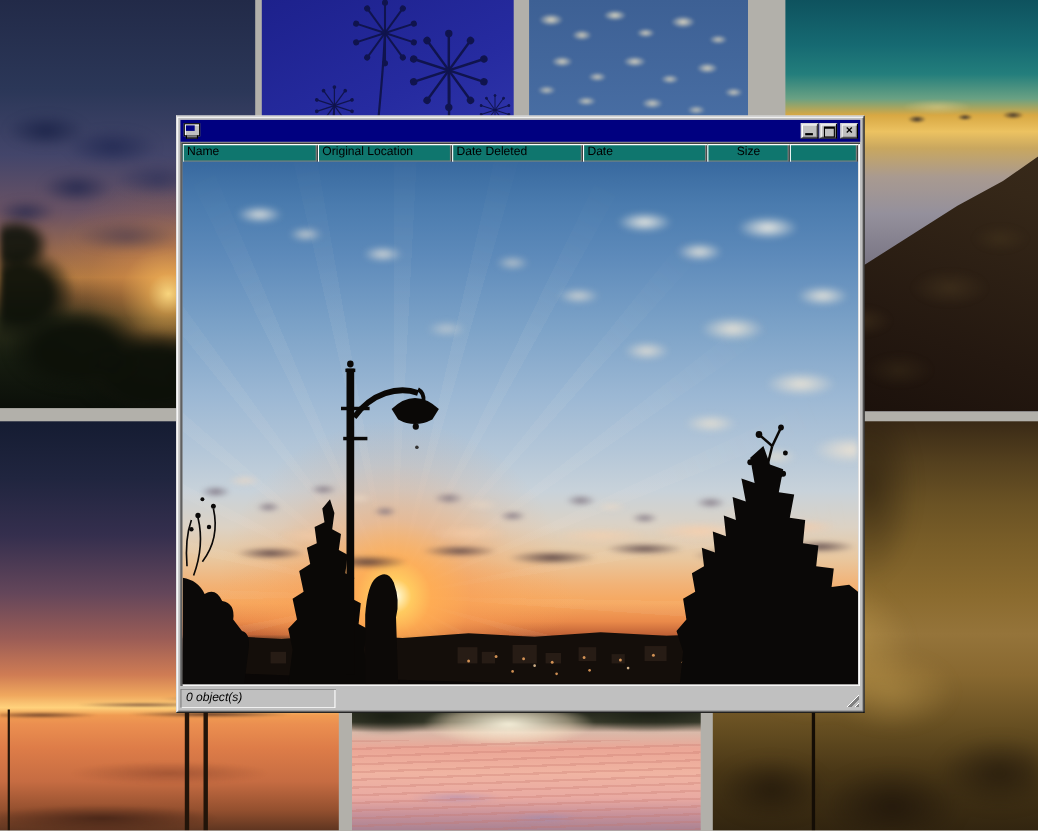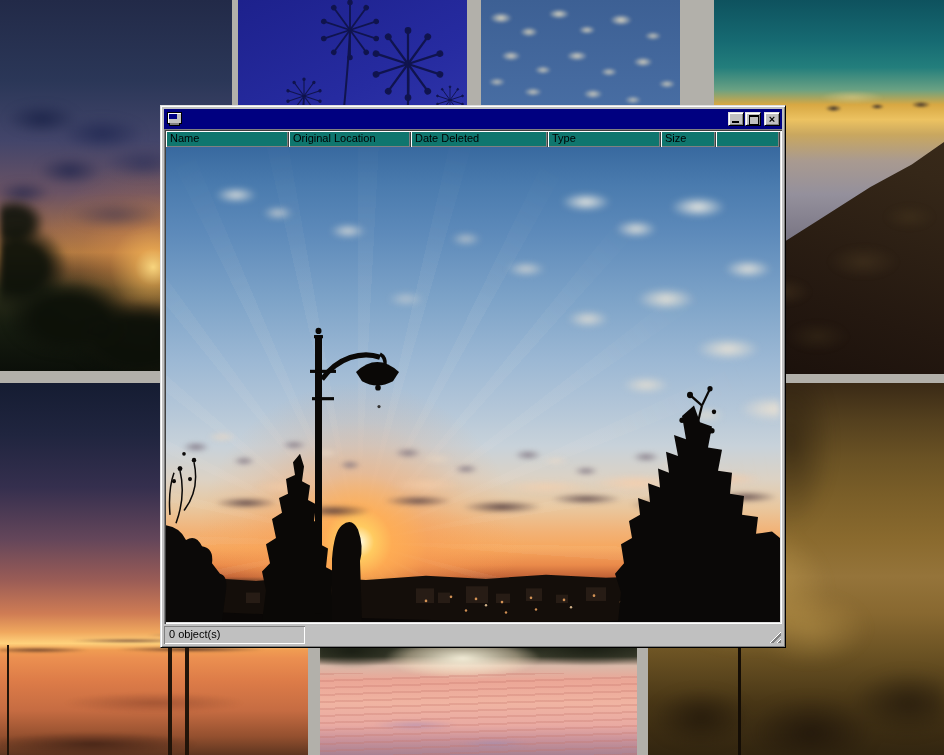--- a/index.html
+++ b/index.html
@@ -123,23 +123,23 @@
       line-height:12px;text-align:center;color:#000;}
   .menubar{height:21px;flex:0 0 21px;display:flex;align-items:center;padding-left:1px;}
   .menu-item{padding:2px 7px;font-size:11px;color:#000;}
   .menu-item .menu-label::first-letter{text-decoration:underline;}
   .listview{flex:1;background:#c0c0c0;box-shadow:inset 1px 1px 0 #808080, inset 2px 2px 0 #404040,
       inset -1px -1px 0 #fff, inset -2px -2px 0 #dfdfdf;padding:2px;display:flex;flex-direction:column;min-height:0;}
   .lv-header{height:16px;flex:0 0 16px;display:flex;}
   .col{box-sizing:border-box;background:#0f766e;height:16px;font-size:11px;line-height:15px;color:#000;
       padding:0 4px;box-shadow:inset 1px 1px 0 #fff, inset -1px 0 0 #404040, inset 0 -1px 0 #808080, inset -2px 0 0 #808080;
       white-space:nowrap;overflow:hidden;}
-  .col.c0{width:123px;}.col.c1{width:122px;}.col.c2{width:137px;}.col.c3{width:113px;}
-  .col.c4{width:55px;text-align:left;}.col.c5{flex:1;}
-  .statusbar{height:20px;flex:0 0 20px;display:flex;gap:17px;padding-top:2px;box-sizing:border-box;position:relative;}
+  .col.c0{width:123px;}.col.c1{width:122px;}.col.c2{width:119px;}.col.c3{width:113px;}
+  .col.c4{width:75px;text-align:center;}.col.c5{flex:1;}
+  .statusbar{height:20px;flex:0 0 20px;display:flex;gap:17px;padding-top:2px;box-sizing:border-box;position:relative;font-style:italic;}
   .status-panel{box-shadow:inset 1px 1px 0 #808080, inset -1px -1px 0 #fff;font-size:11px;line-height:17px;
       padding:0 5px;color:#000;box-sizing:border-box;white-space:nowrap;overflow:hidden;}
   .sp1{width:141px;}.sp2{flex:1;}
   .grip{position:absolute;right:1px;bottom:1px;width:13px;height:13px;
       background:repeating-linear-gradient(135deg,#fff 0 1px,#808080 1px 3px,rgba(0,0,0,0) 3px 5px);
       clip-path:polygon(100% 0,100% 100%,0 100%);}
 
   
   .photo{flex:1;position:relative;overflow:hidden;min-height:0;
       background:linear-gradient(180deg,#38699f 0%,#4a7bae 8%,#5d8aba 18%,#7da3c8 32%,#9cb8d4 45%,#b3c6d8 55%,#c8d2da 63%,#dcd2c4 70%,#e9c79e 76%,#f2b276 81%,#f6a75e 84.5%,#ea8a4a 88%,#c06236 90.5%,#57301f 91.5%,#1e130e 94%,#0e0a08 100%);}
@@ -311,21 +311,21 @@
         <span class="glyph-close">×</span>
       </button>
     </div>
 
 
     <div class="listview">
       <div class="lv-header">
         <div class="col c0">Name</div>
         <div class="col c1">Original Location</div>
         <div class="col c2">Date Deleted</div>
-        <div class="col c3">Type</div>
+        <div class="col c3">Date</div>
         <div class="col c4">Size</div>
         <div class="col c5"></div>
       </div>
 
       <div class="photo">
         <div class="ly rays"></div>
         <div class="ly sun"></div>
         <div class="ly cl1"></div>
         <div class="ly cl2"></div>
         <div class="ly cl3"></div>

